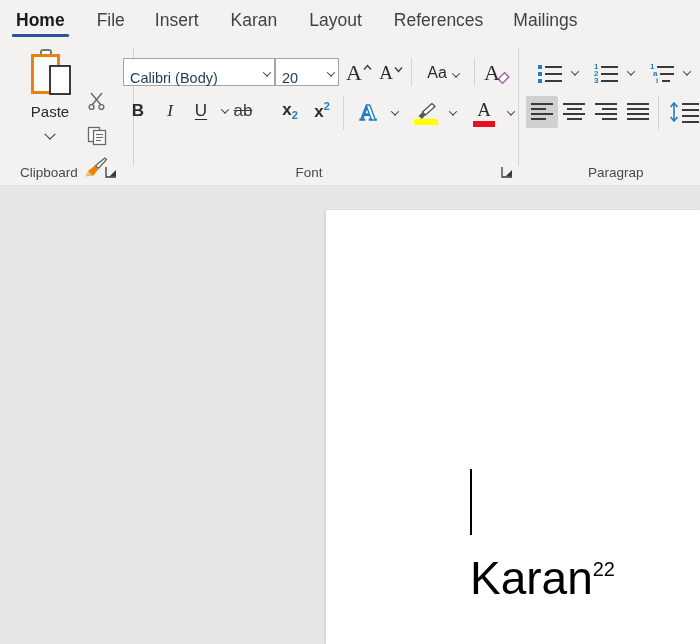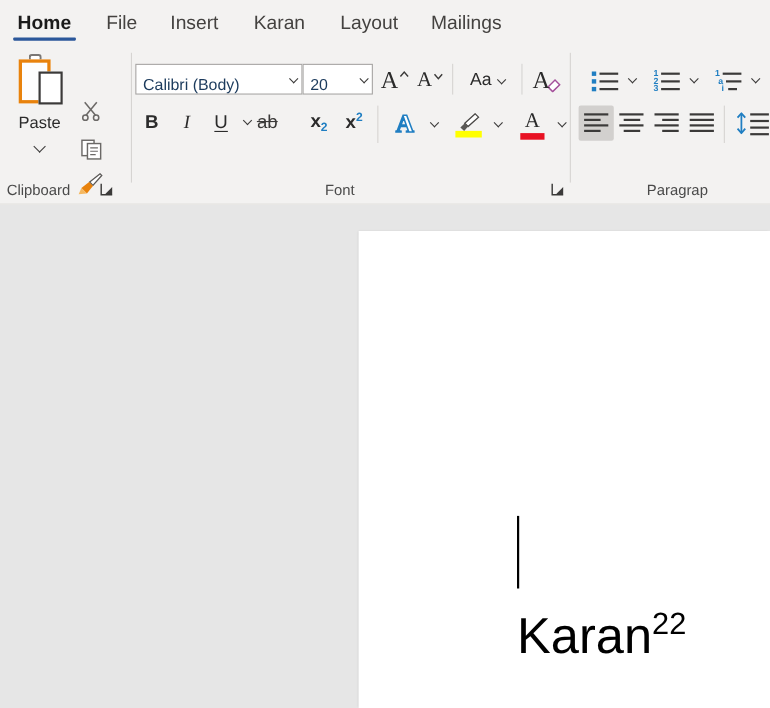--- a/index.html
+++ b/index.html
@@ -53,21 +53,21 @@
   .grp-sep {
     position: absolute; top: 8px; width: 1px; height: 118px;
     background: #d6d4d2;
   }
   .dlg-launcher {
     position: absolute; bottom: 7px;
     width: 14px; height: 14px; cursor: pointer;
   }
 
   
-  #g-clipboard { left: 2px; width: 140px; }
+  #g-clipboard { left: 16px; width: 140px; }
   .paste-btn {
     position: absolute; left: 6px; top: 6px; width: 56px; height: 110px;
     display: flex; flex-direction: column; align-items: center;
     cursor: pointer;
   }
   .clip-ico { position: relative; width: 46px; height: 52px; margin-top: 2px; }
   .clip-body {
     position: absolute; left: 4px; top: 6px; width: 29px; height: 40px;
     border: 3px solid #e8820c; background: #fdfdfd;
   }
@@ -157,21 +157,21 @@
   }
   .doc-line {
     position: absolute;
     font-family: "Liberation Sans", sans-serif;
     color: #000000;
     white-space: nowrap;
   }
   #line-h2o { left: 144px; top: 166px; font-size: 46px; line-height: 52px; }
   #line-h2o sub { font-size: 28px; vertical-align: baseline; position: relative; top: 8px; }
   #line-karan { left: 144px; top: 342px; font-size: 46px; line-height: 52px; }
-  #line-karan sup { font-size: 28px; vertical-align: baseline; position: relative; top: -18px; }
+  #line-karan sup { font-size: 20px; vertical-align: baseline; position: relative; top: -18px; }
   .caret {
     position: absolute; left: 144px; top: 259px;
     width: 2px; height: 66px; background: #000000;
   }
 </style>
 </head>
 <body>
 
 <div id="app">
 
@@ -186,20 +186,23 @@
         <span>File</span>
       </div>
       <div class="tab" style="padding:0 16px;">
         <span>Insert</span>
       </div>
       <div class="tab" style="padding:0 16px;">
         <span>Karan</span>
       </div>
       <div class="tab" style="padding:0 16px;">
         <span>Layout</span>
+      </div>
+      <div class="tab" style="padding:0 16px;">
+        <span>References</span>
       </div>
       <div class="tab" style="padding:0 14px;">
         <span>Mailings</span>
       </div>
     </div>
 
     <div class="ribbon">
 
       <div class="grp" id="g-clipboard">
 

